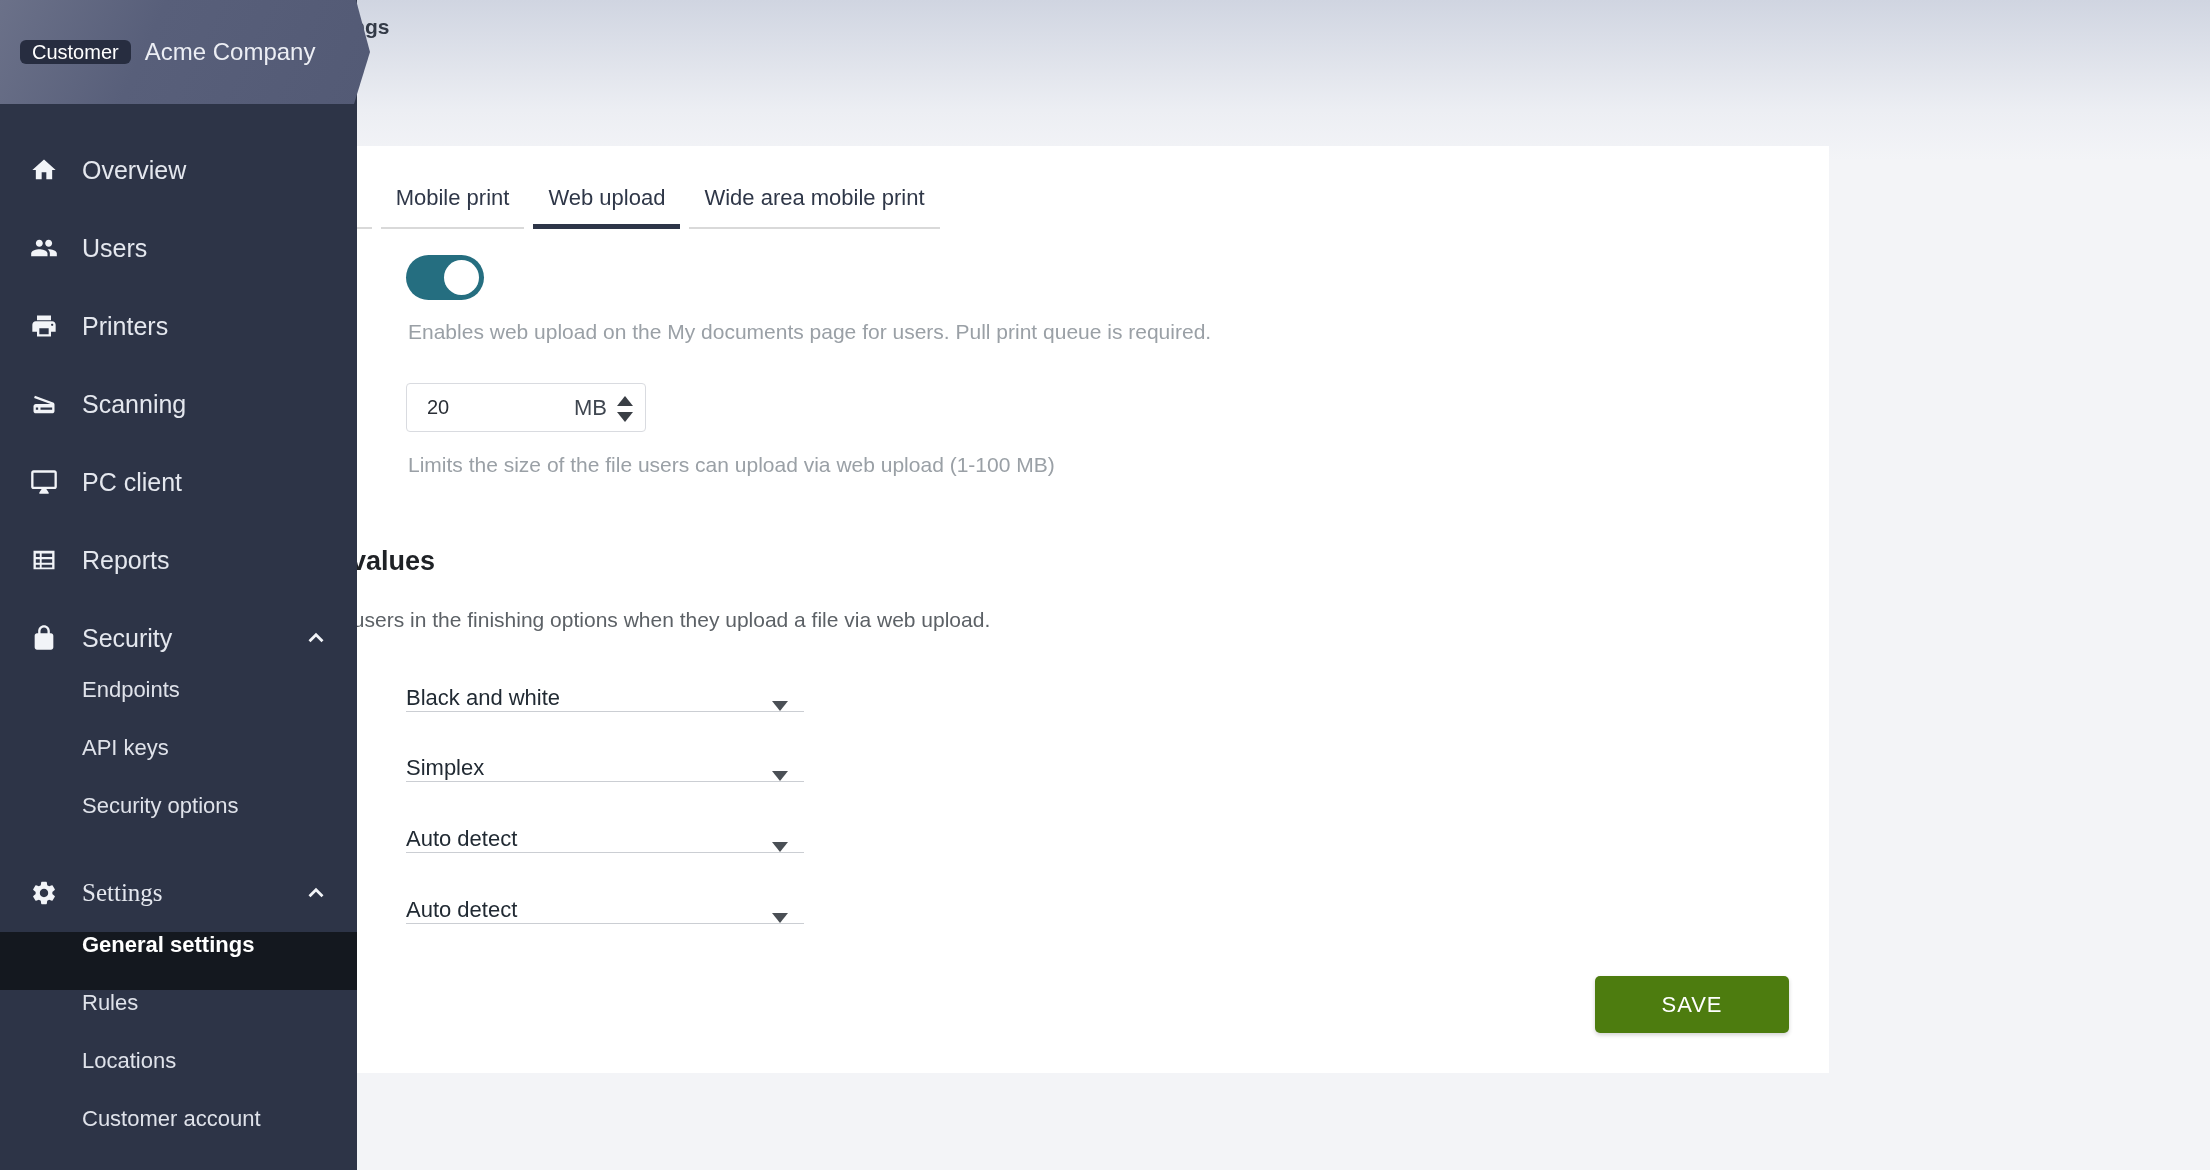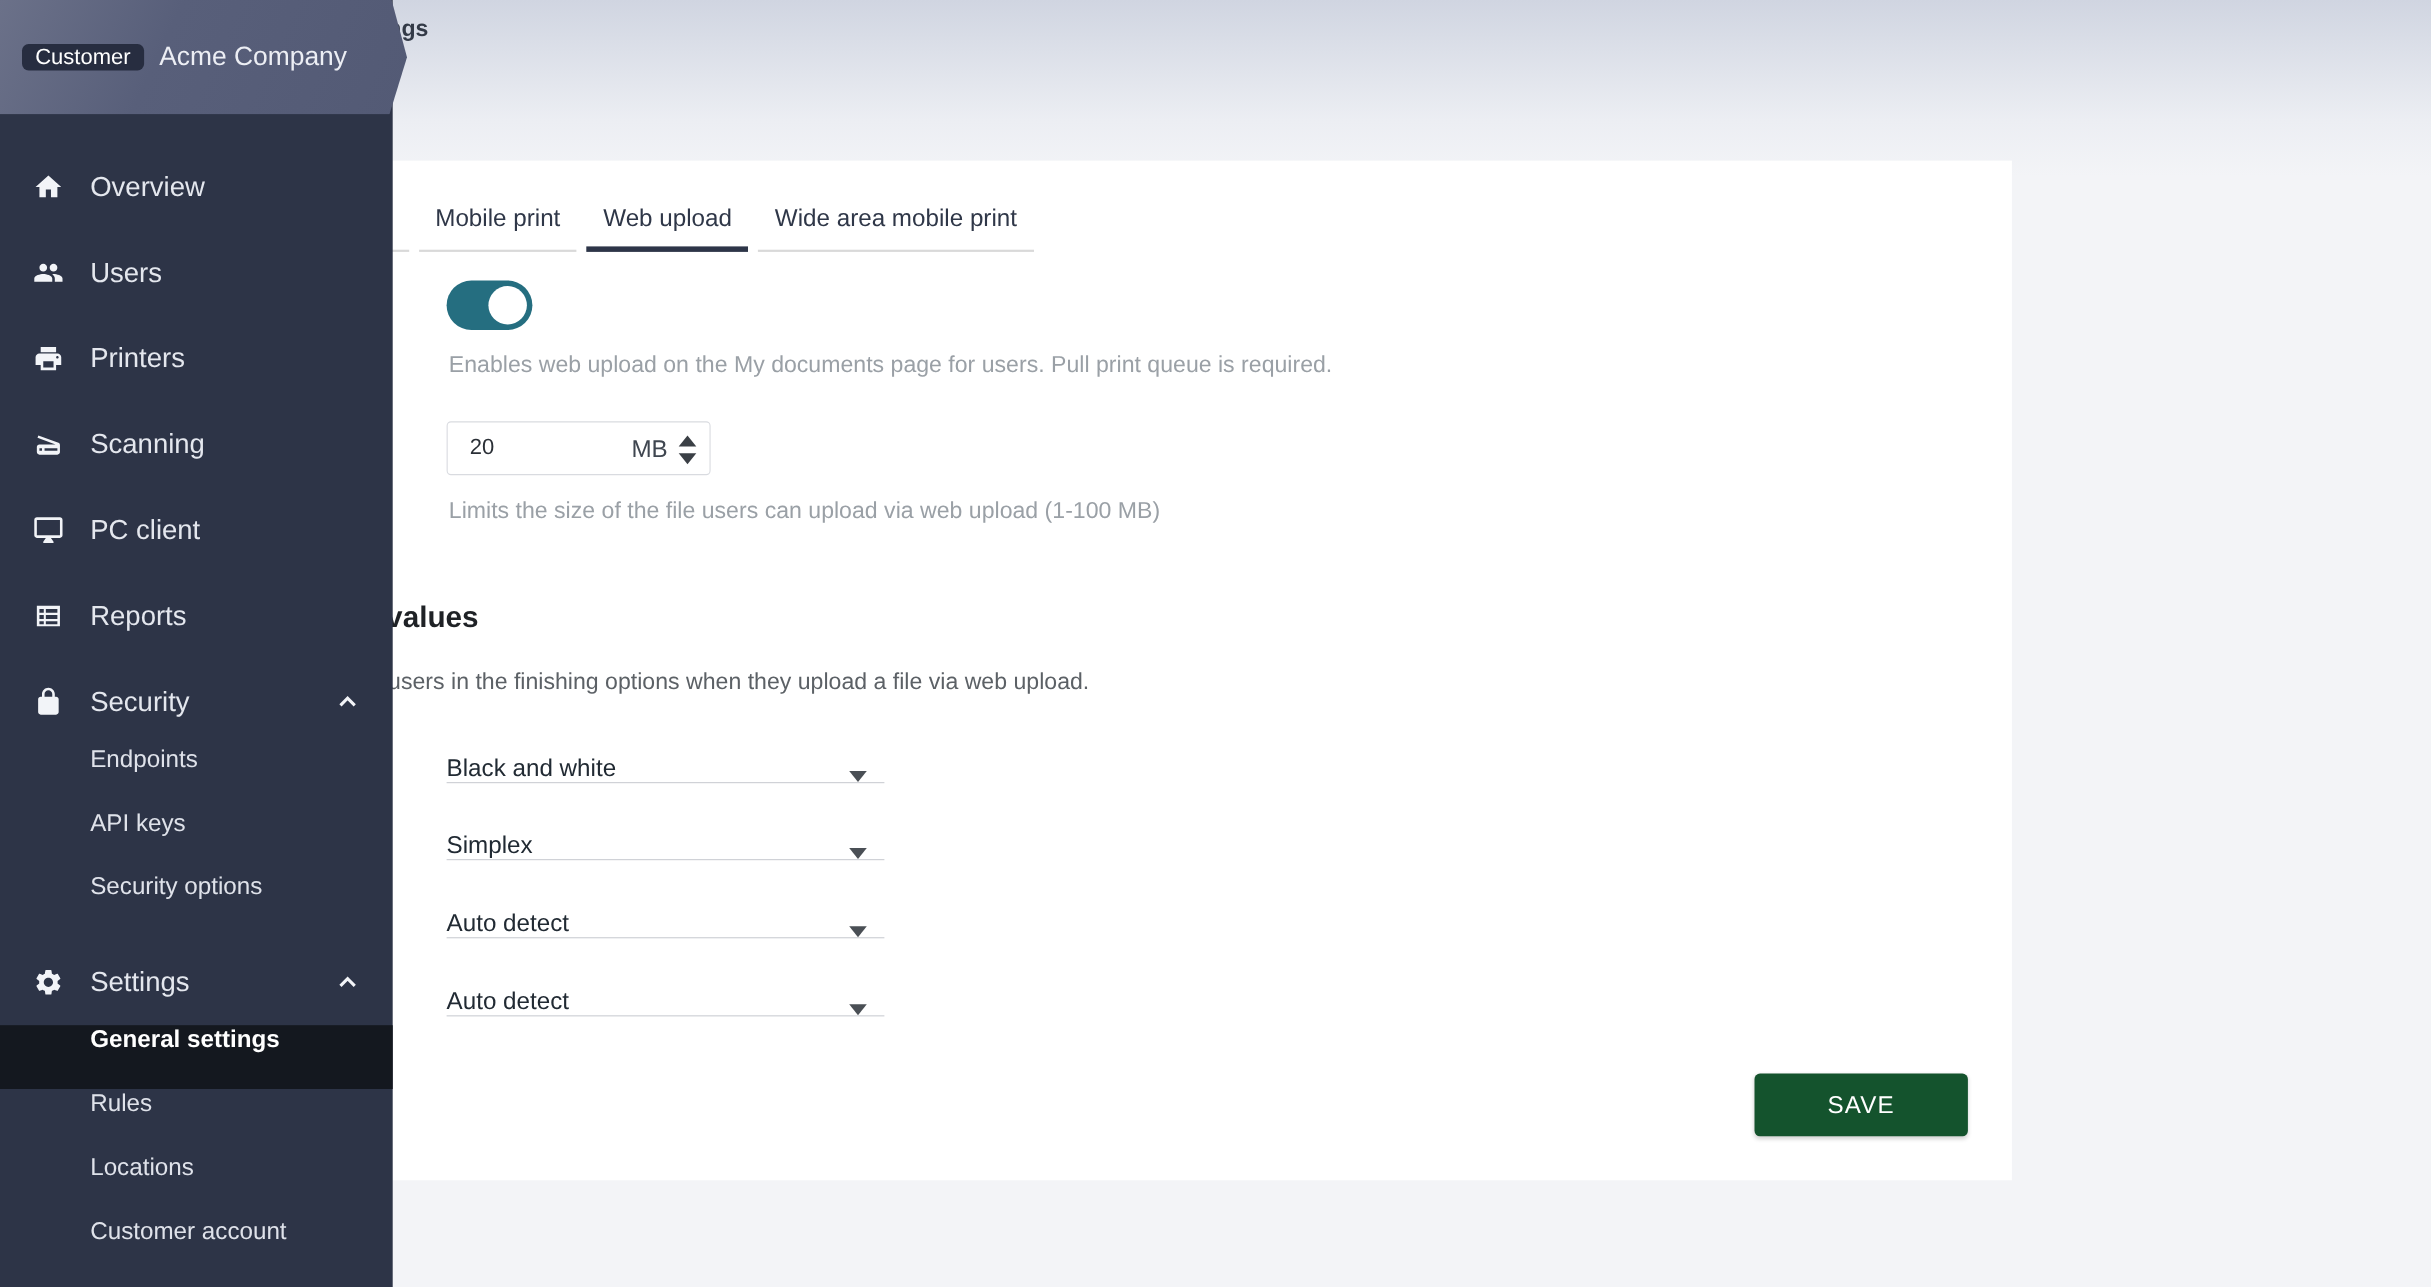--- a/index.html
+++ b/index.html
@@ -39,21 +39,21 @@
     height:78px; display:flex; align-items:center; padding-left:30px;
     color:#e4e7ee; font-size:25px; cursor:pointer;
   }
   .nav-item .ico { width:28px; height:28px; margin-right:24px; flex:0 0 28px; display:flex; align-items:center; }
   .nav-item .chev { margin-left:auto; margin-right:28px; width:26px; height:26px; }
   .nav-sub {
     height:58px; display:flex; align-items:flex-start; padding-left:82px;
     color:#dfe2ea; font-size:22px; cursor:pointer;
   }
   .nav-sub.active { background:#14181f; color:#ffffff; font-weight:bold; }
-  .nav-item.settings-item { margin-top:3px; }
+  .nav-item.settings-item { margin-top:3px;font-family:Liberation Serif, serif; }
   svg.sideicon { fill:#f2f4f8; width:28px; height:28px; }
   svg.chevsvg { stroke:#f2f4f8; fill:none; stroke-width:2.6; width:26px; height:26px; }
 
   
   .breadcrumb { position:absolute; left:58px; top:15px; font-size:21px; color:#333a47; z-index:2; }
   .breadcrumb .crumb-link { cursor:pointer; }
   .breadcrumb .crumb-current { font-weight:bold; }
   .page-title { position:absolute; left:58px; top:56px; font-size:39px; color:#3d434d; z-index:2; }
 
   
@@ -111,21 +111,21 @@
   }
   .select-box .sel-value { font-size:22px; color:#212a33; }
   .sel-arrow {
     margin-left:auto; margin-right:16px; width:0; height:0;
     border-left:8px solid transparent; border-right:8px solid transparent;
     border-top:10px solid #4a4f55;
   }
 
   .save-btn {
     position:absolute; left:1537px; top:830px; width:194px; height:57px;
-    background:#14532d; color:#ffffff; font-size:22px; letter-spacing:1px;
+    background:#4d7c0f; color:#ffffff; font-size:22px; letter-spacing:1px;
     border:none; border-radius:5px; cursor:pointer;
     display:flex; align-items:center; justify-content:center;
     font-family:"Liberation Sans", sans-serif;
     box-shadow:0 2px 4px rgba(0,0,0,0.18);
   }
 </style>
 </head>
 <body>
 
 <div id="stage">

